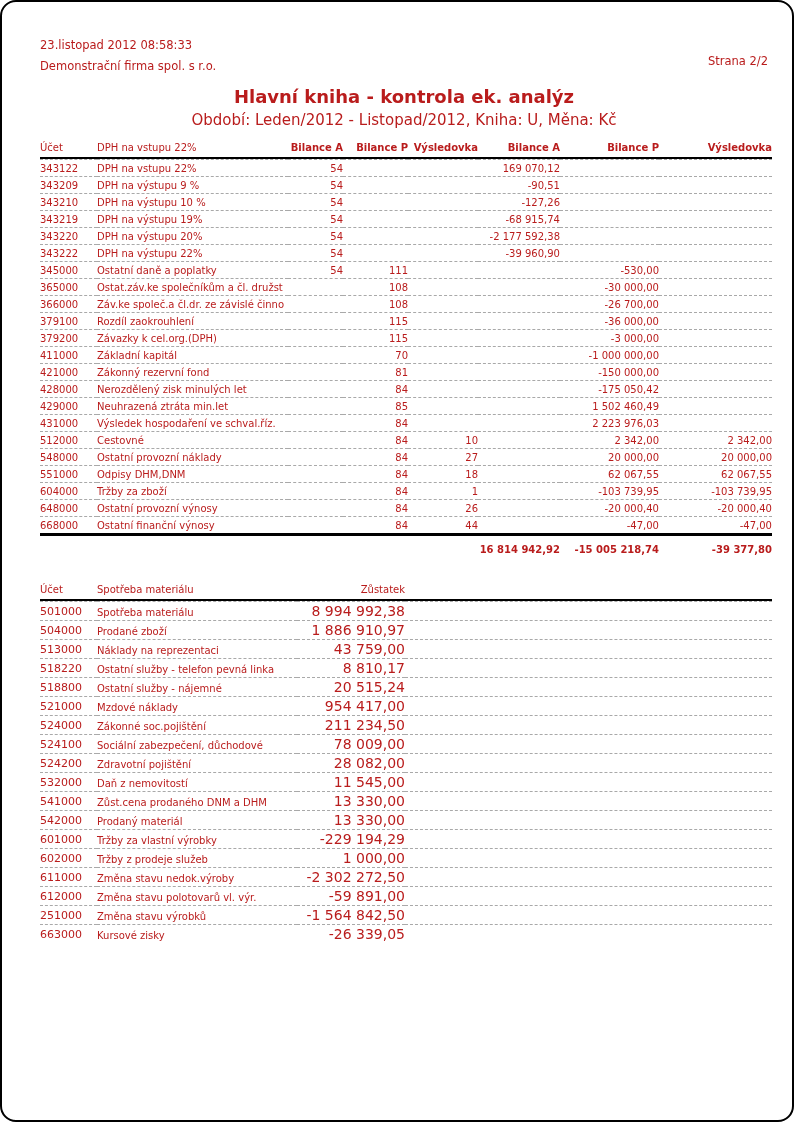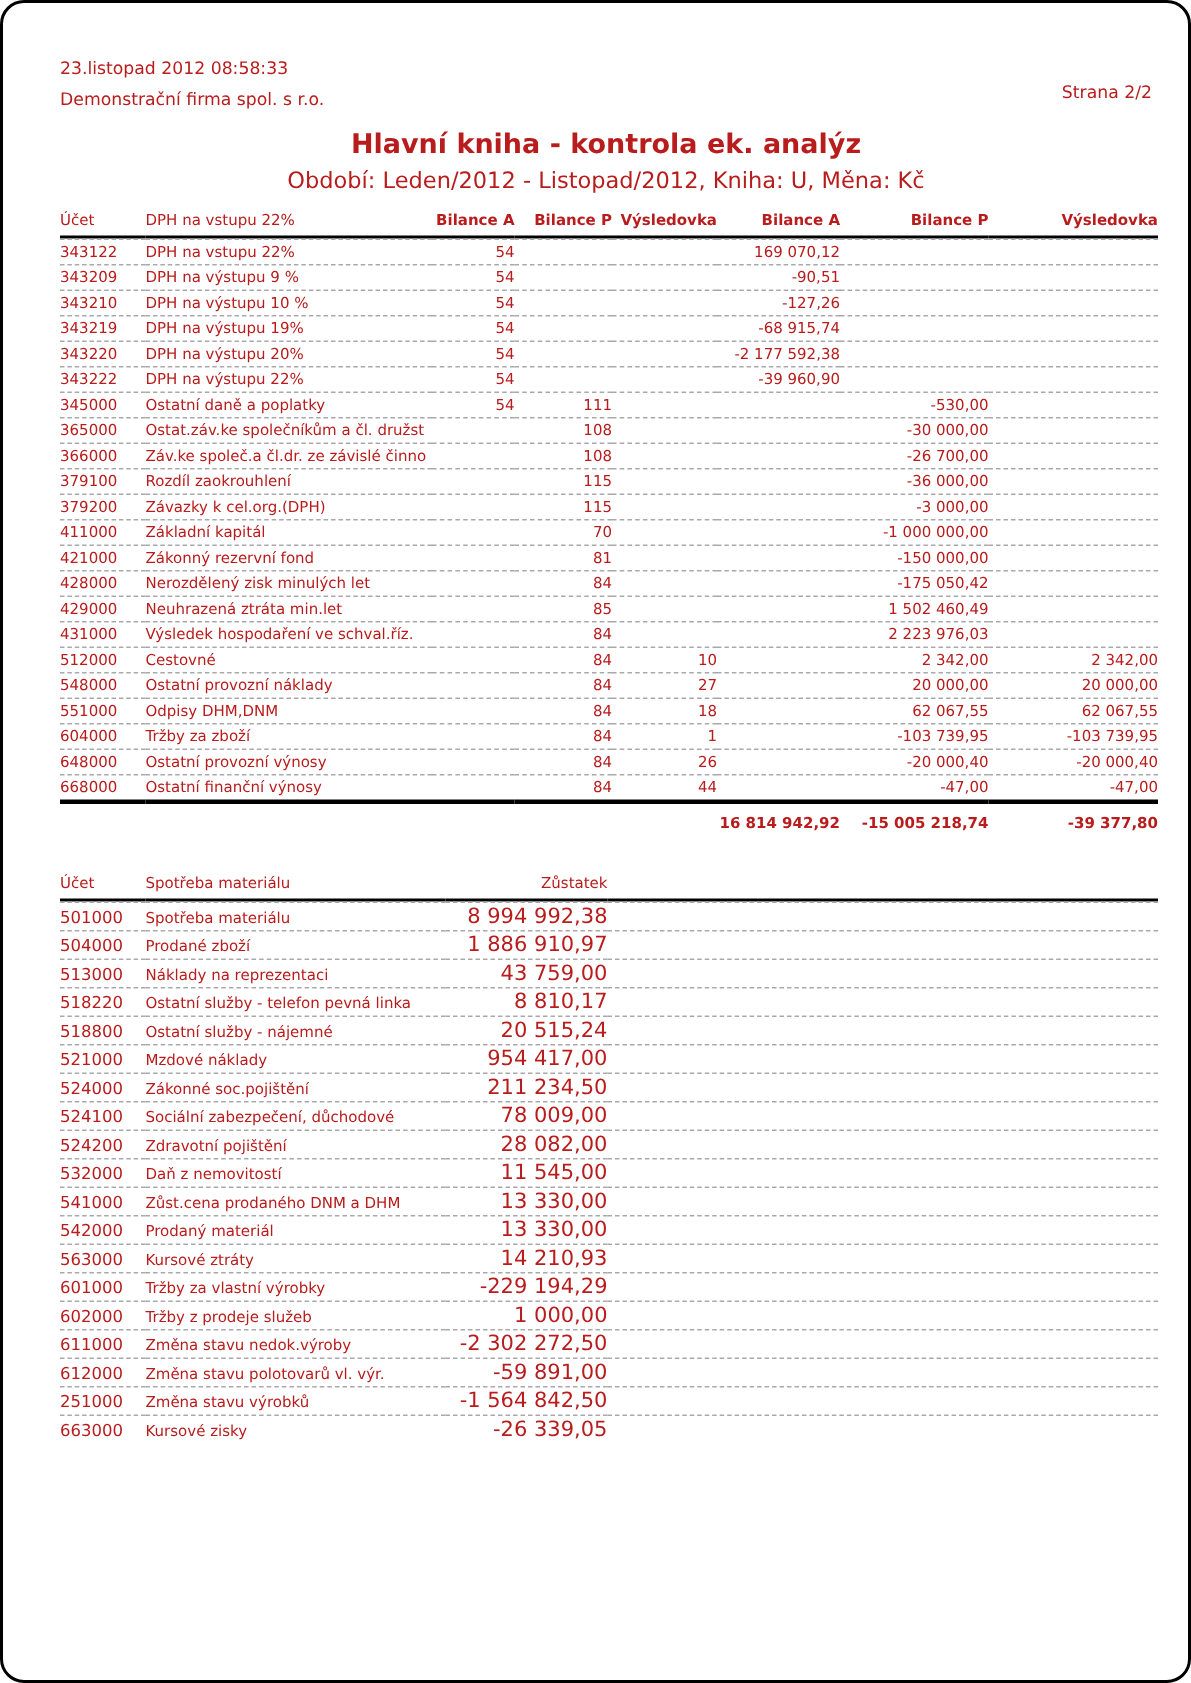--- a/index.html
+++ b/index.html
@@ -451,26 +451,20 @@
     <td></td>
   </tr>
 
   <tr>
     <td class="acc">542000</td>
     <td class="lbl">Prodaný materiál</td>
     <td class="val">13 330,00</td>
     <td></td>
   </tr>
 
-  <tr>
-    <td class="acc">563000</td>
-    <td class="lbl">Kursové ztráty</td>
-    <td class="val">14 210,93</td>
-    <td></td>
-  </tr>
 
   <tr>
     <td class="acc">601000</td>
     <td class="lbl">Tržby za vlastní výrobky</td>
     <td class="val">-229 194,29</td>
     <td></td>
   </tr>
 
   <tr>
     <td class="acc">602000</td>

